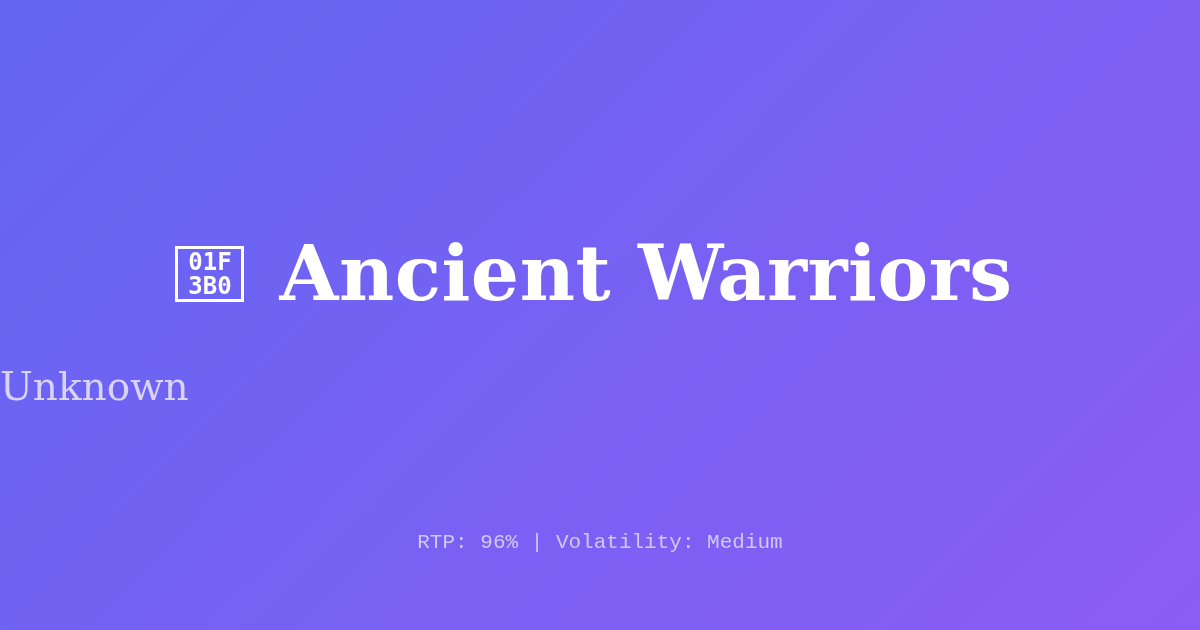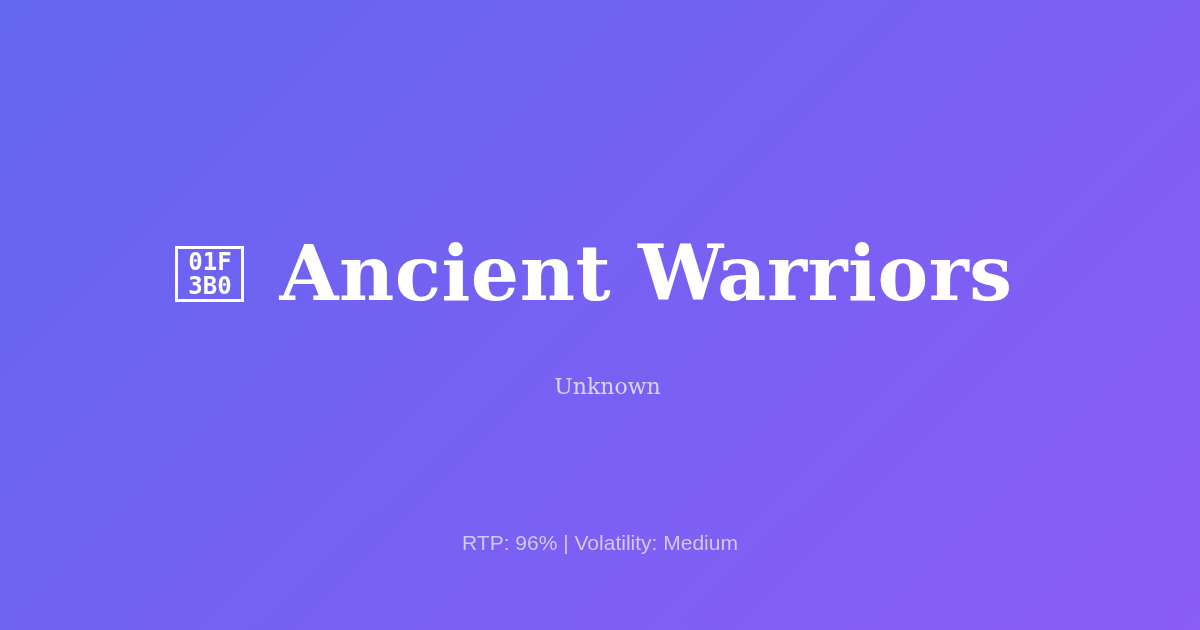--- a/index.html
+++ b/index.html
@@ -73,39 +73,38 @@
     letter-spacing: 0.5px;
     margin: 12px;
   }
 
   
   .provider {
     position: absolute;
     left: 0;
     right: 0;
     top: 365px;
-    text-align: center;
+    text-align: left;
     color: #D9D4F7;
     font-family: "DejaVu Serif", "Liberation Serif", serif;
-    font-size: 22px;
+    font-size: 39px;
     font-weight: 400;
     line-height: 44px;
     margin: 0;
-    padding-left: 15px;
   }
 
   
   .stats {
     position: absolute;
     left: 0;
     right: 0;
     top: 528px;
     text-align: center;
     color: #CFC9F2;
-    font-family: Liberation Sans, sans-serif;
+    font-family: Liberation Mono, monospace;
     font-size: 21px;
     font-weight: 400;
     line-height: 30px;
     margin: 0;
   }
 </style>
 </head>
 <body>
 
 <div id="og-card">

